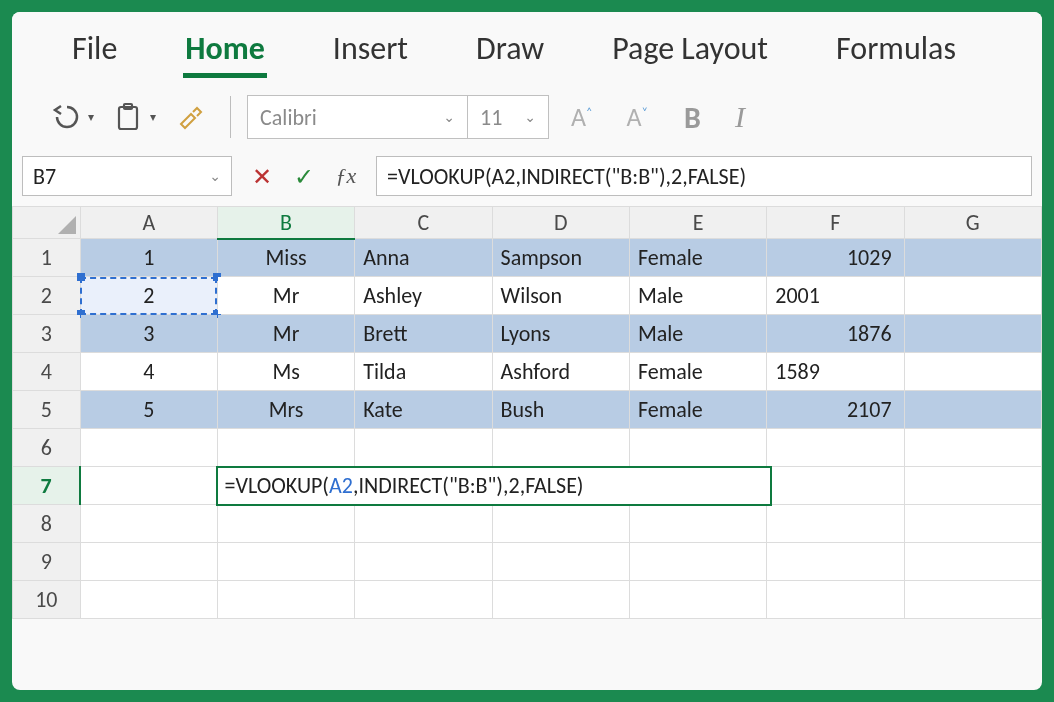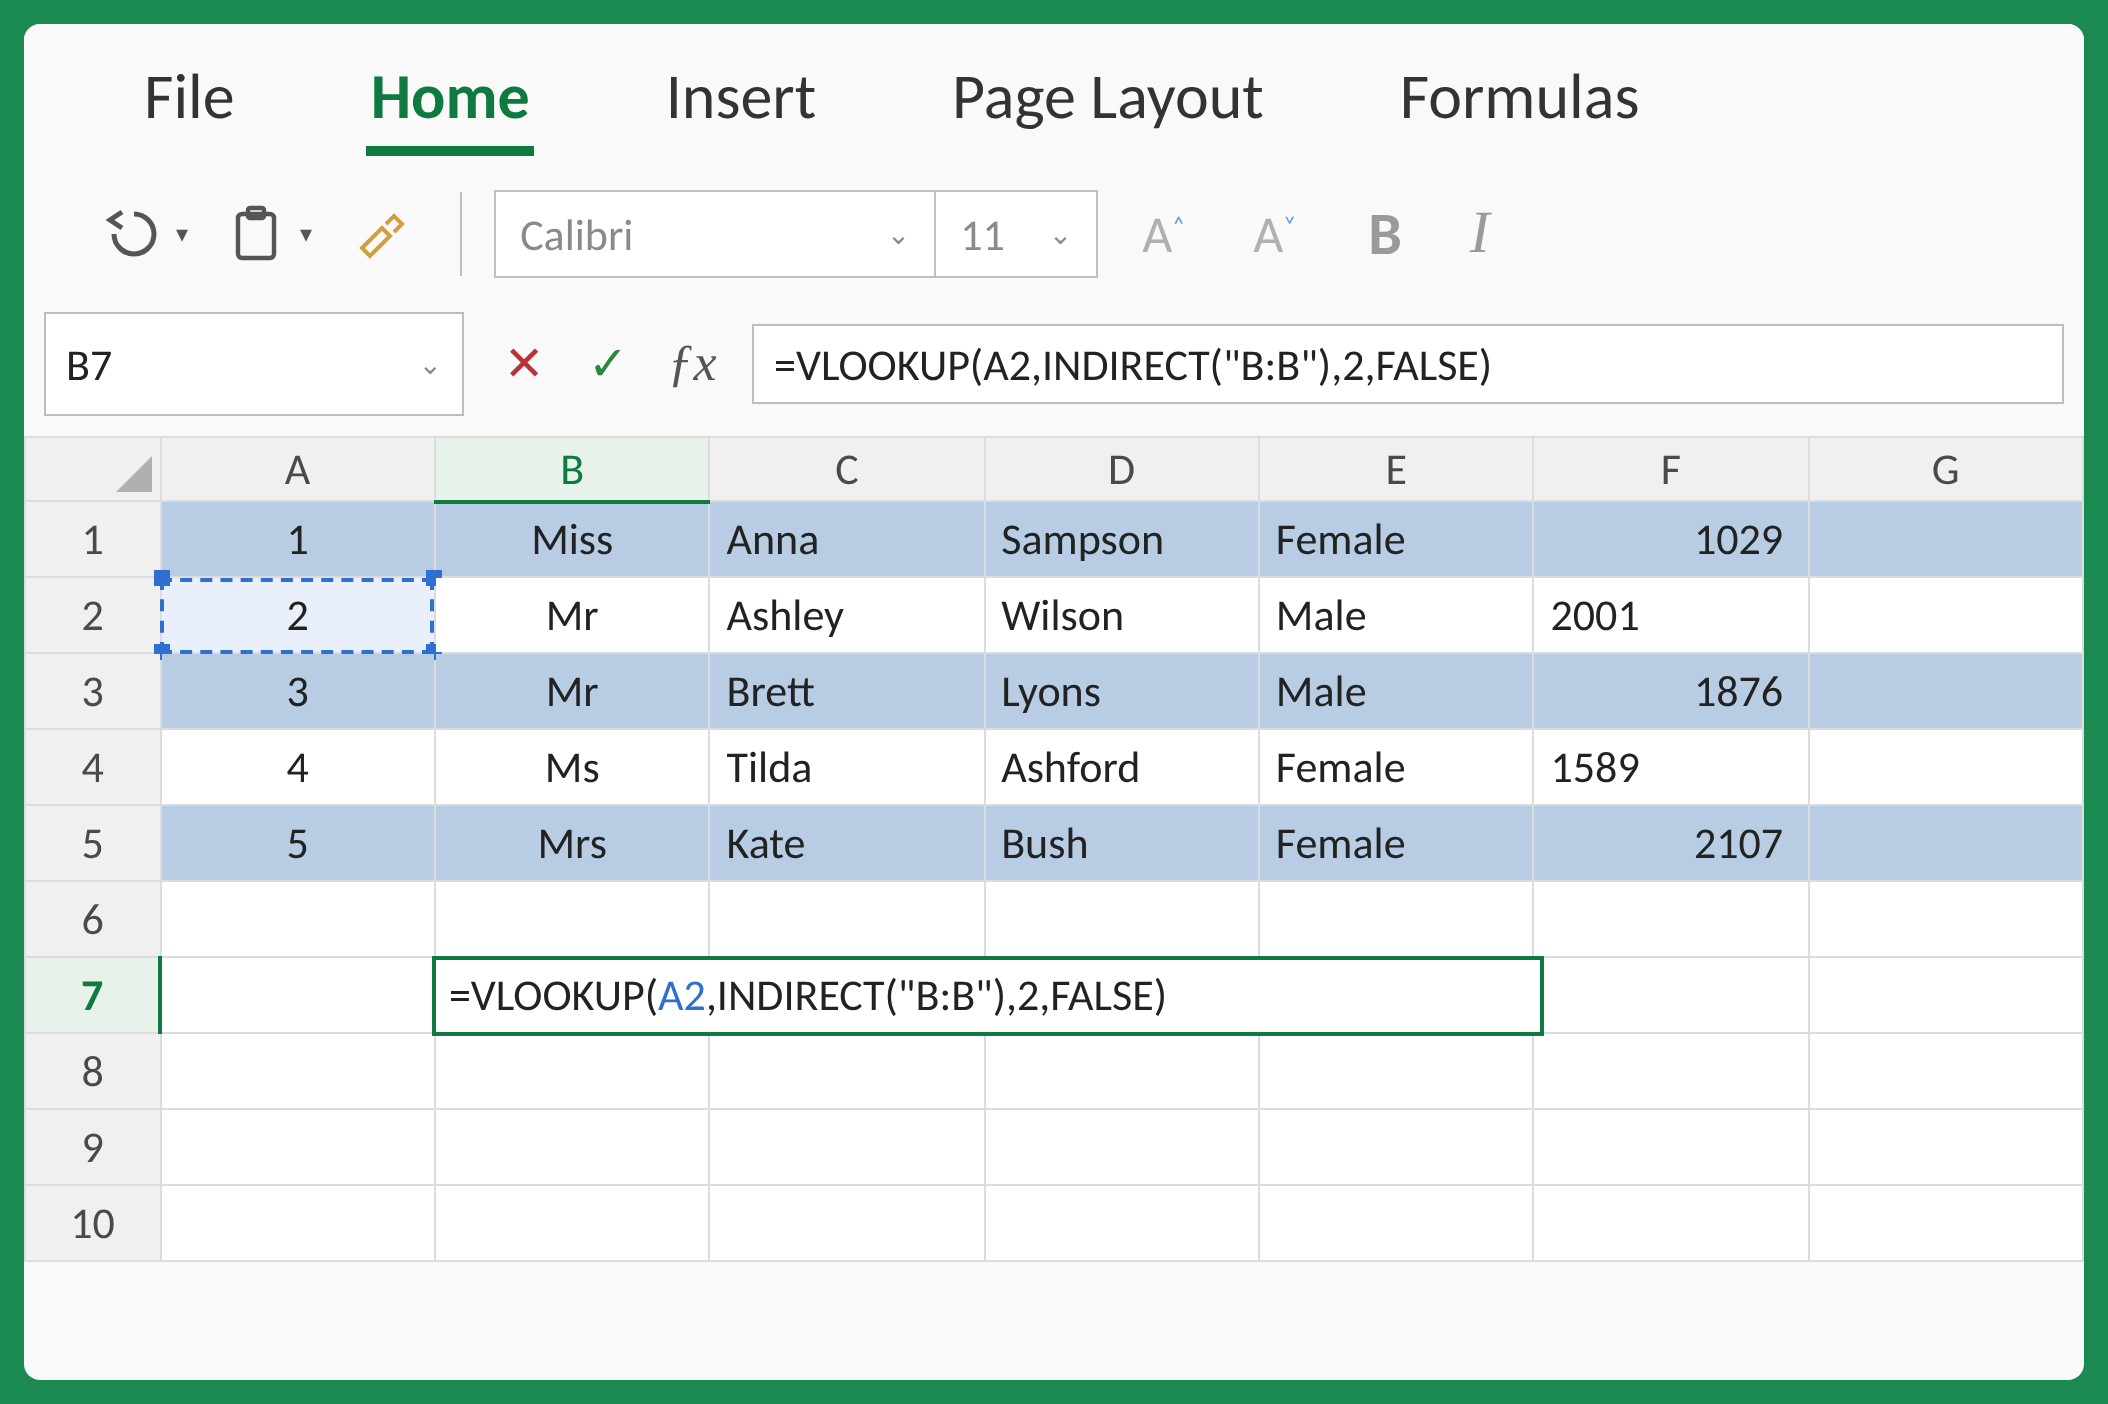--- a/index.html
+++ b/index.html
@@ -106,35 +106,35 @@
   
   .fbar-row {
     display:flex;
     align-items:center;
     padding: 4px 10px 10px 10px;
     gap: 12px;
     background:#f9f9f9;
   }
   .name-box {
     width: 210px;
-    height: 52px;
+    height: 40px;
     border: 1px solid #bdbdbd;
     background: #fff;
     display:flex;
     align-items:center;
     justify-content:space-between;
     padding: 0 10px;
     font-size: 22px;
     color:#222;
   }
   .fbar-btns { display:flex; align-items:center; gap:6px; }
   .fb-btn { width:36px; height:36px; display:flex; align-items:center; justify-content:center; font-size:24px; }
   .fb-x { color:#b33; }
   .fb-check { color:#2a8a3a; }
-  .fb-fx { color:#555; font-style: italic; font-family: Georgia, serif; font-size:26px; }
+  .fb-fx { color:#555; font-style: italic; font-family: Georgia, serif; font-size:22px; }
   .formula-bar {
     flex: 1;
     height: 40px;
     border: 1px solid #bdbdbd;
     background: #fff;
     display:flex;
     align-items:center;
     padding: 0 10px;
     font-size: 22px;
     color:#222;
@@ -240,20 +240,21 @@
 </style>
 </head>
 <body>
 
 <div class="app">
 
   <div class="ribbon-tabs">
     <div class="ribbon-tab">File</div>
     <div class="ribbon-tab active">Home</div>
     <div class="ribbon-tab">Insert</div>
+    <div class="ribbon-tab">Draw</div>
     <div class="ribbon-tab">Page Layout</div>
     <div class="ribbon-tab">Formulas</div>
   </div>
 
   <div class="toolbar">
     <div class="undo-group">
       <div class="tool-btn">
         <svg width="34" height="28" viewBox="0 0 34 28">
             <path d="M18 4 A10 10 0 1 1 8 14" fill="none" stroke="#555" stroke-width="2.5"></path>
             <path d="M12 3 L6 7 L12 11" fill="none" stroke="#555" stroke-width="2.5"></path>

